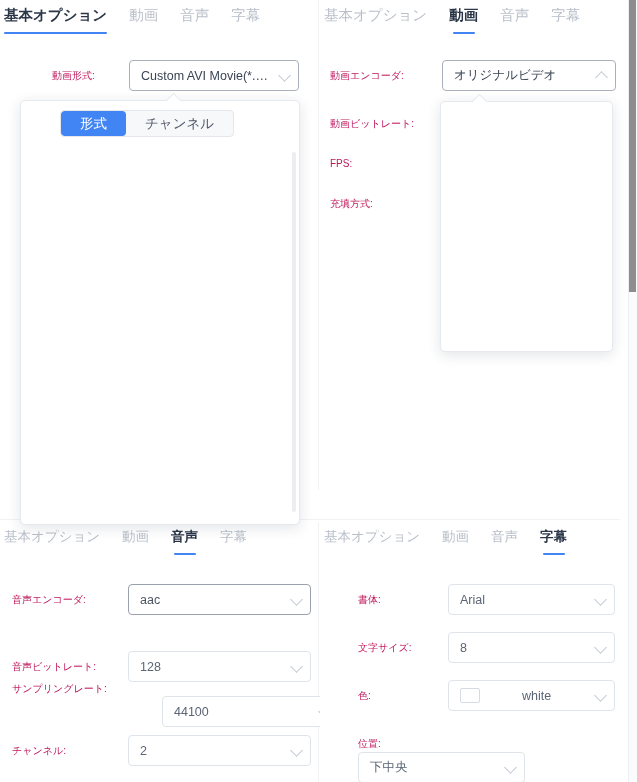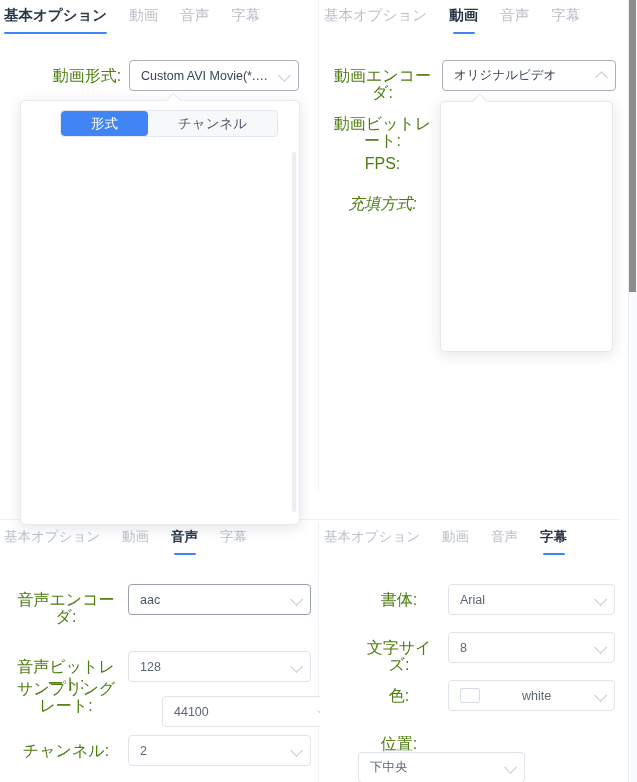--- a/index.html
+++ b/index.html
@@ -61,23 +61,23 @@
     right: auto;
   }
 
   
   .row {
     position: absolute;
     display: flex;
     align-items: flex-start;
   }
   .lbl {
-    font-size: 16px;
-    color: #4d7c0f;
-    text-align: center;
+    font-size: 10px;
+    color: #be185d;
+    text-align: left;
     line-height: 17px;
     padding-top: 7px;
     white-space: pre-line;
   }
   .lbl.wrap { white-space: normal; }
 
   .select {
     position: relative;
     height: 31px;
     border: 1px solid #dfe3ea;
@@ -149,21 +149,21 @@
     height: 27px;
     border-radius: 4px;
     overflow: hidden;
     border: 1px solid #e4e7ec;
     background: #f7f8fa;
     z-index: 45;
   }
   .seg-btn {
     display: flex; align-items: center; justify-content: center;
     font-size: 13.5px;
-    padding: 0 30px;
+    padding: 0 19px;
     color: #4d5666;
     cursor: pointer;
   }
   .seg-btn.on { background: #4184f3; color: #fff; border-radius: 4px; }
 
   .optlist {
     position: absolute;
     overflow: hidden;
   }
   #format-list { left: 22px; top: 148px; width: 276px; height: 374px; }
@@ -290,21 +290,21 @@
 
     <div class="row" style="left:10px; top:108px;">
       <div class="lbl" style="width:105px;">動画ビットレート:</div>
     </div>
 
     <div class="row" style="left:10px; top:148px;">
       <div class="lbl" style="width:105px;">FPS:</div>
     </div>
 
     <div class="row" style="left:10px; top:188px;">
-      <div class="lbl" style="width:105px;font-style:italic;">充填方式:</div>
+      <div class="lbl" style="width:105px;">充填方式:</div>
     </div>
   </div>
 
   <div class="popup" id="enc-popup">
     <div class="caret"></div>
   </div>
 
   <div class="optlist" id="enc-list">
     <div class="opt enc hl">オリジナルビデオ</div>
     <div class="opt enc">xvid</div>

